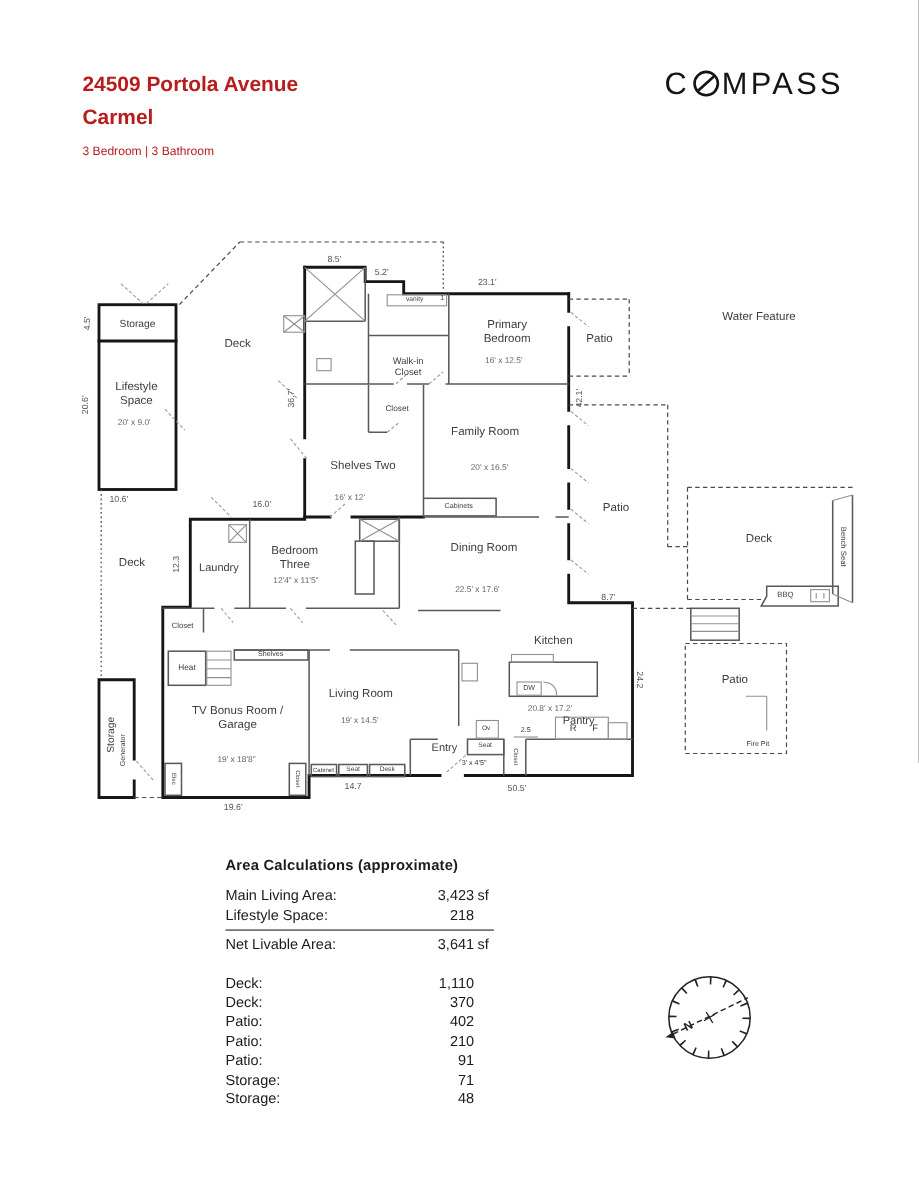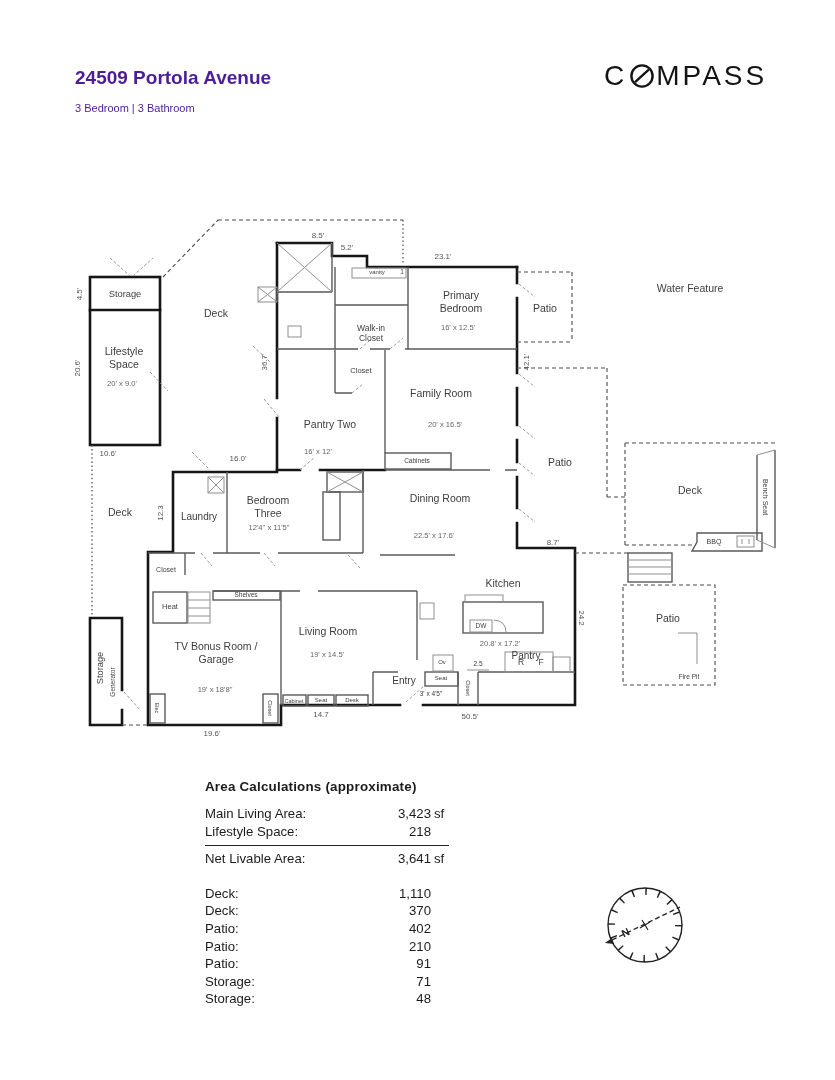--- a/index.html
+++ b/index.html
@@ -11,21 +11,21 @@
       text-align:center;line-height:1.22;white-space:nowrap;}
   .wrap{white-space:normal;}
   .dim{font-size:8px;color:#555;}
   .rdim{font-size:7.6px;color:#666;}
   .v{transform:translate(-50%,-50%) rotate(-90deg);}
   .v2{transform:translate(-50%,-50%) rotate(90deg);}
   .s9{font-size:9.3px;} .s10{font-size:10px;} .s85{font-size:8.5px;}
   .s75{font-size:7.5px;} .s7{font-size:7px;} .s65{font-size:6.5px;}
   .s6{font-size:6px;} .s55{font-size:5.5px;}
   
-  .hdr{position:absolute;left:75px;top:63px;color:#4c1d95;}
+  .hdr{position:absolute;left:75px;top:63px;color:#b91c1c;}
   .hdr .a{font-size:19px;font-weight:bold;line-height:30px;}
   .hdr .b{font-size:11px;line-height:24px;margin-top:3px;}
   .logo{position:absolute;left:604px;top:60px;display:flex;align-items:center;
         font-size:28px;letter-spacing:3px;color:#141414;}
   .logo svg{position:static;margin:0 1px 0 2px;}
   
   .area{position:absolute;left:205px;top:779px;width:244px;font-size:13.2px;color:#1c1c1c;}
   .area .t{font-weight:bold;font-size:13.4px;margin-bottom:11px;letter-spacing:.2px;}
   .row{display:flex;line-height:17.6px;}
   .row .l{flex:1;}
@@ -34,20 +34,21 @@
   .sep{border-top:1.5px solid #222;margin:5px 0 4px;}
   .gap{height:17px;}
 </style>
 </head>
 <body>
 
 <div id="page">
 
   <div class="hdr">
     <div class="a">24509 Portola Avenue</div>
+    <div class="a">Carmel</div>
     <div class="b">3 Bedroom | 3 Bathroom</div>
   </div>
 
   <div class="logo">
     <span>C</span>
     <svg width="26" height="26" viewBox="0 0 26 26">
       <circle cx="13" cy="13" r="10.6" fill="none" stroke="#141414" stroke-width="2.4"></circle>
       <line x1="6.6" y1="18.6" x2="19.2" y2="7.2" stroke="#141414" stroke-width="2.4" stroke-linecap="round"></line>
     </svg>
     <span>MPASS</span>
@@ -172,21 +173,21 @@
   <div class="fl" style="left:545px;top:308px;">Patio</div>
   <div class="fl" style="left:560px;top:462px;">Patio</div>
   <div class="fl" style="left:668px;top:618px;">Patio</div>
   <div class="fl" style="left:690px;top:288px;">Water Feature</div>
   <div class="fl wrap s85" style="left:371px;top:333px;width:50px;">Walk-in Closet</div>
   <div class="fl s6" style="left:377px;top:273px;">vanity</div>
   <div class="fl s65" style="left:402px;top:272px;">1</div>
   <div class="fl s75" style="left:361px;top:371px;">Closet</div>
   <div class="fl" style="left:441px;top:393px;">Family Room</div>
   <div class="fl rdim" style="left:445px;top:425px;">20' x 16.5'</div>
-  <div class="fl wrap" style="left:330px;top:424px;width:62px;">Pantry Two</div>
+  <div class="fl wrap" style="left:330px;top:424px;width:62px;">Shelves Two</div>
   <div class="fl rdim" style="left:318px;top:452px;">16' x 12'</div>
   <div class="fl s65" style="left:417px;top:461px;">Cabinets</div>
   <div class="fl s10" style="left:199px;top:517px;">Laundry</div>
   <div class="fl wrap" style="left:268px;top:507px;width:64px;">Bedroom Three</div>
   <div class="fl rdim" style="left:269px;top:528px;">12'4" x 11'5"</div>
   <div class="fl" style="left:440px;top:498px;">Dining Room</div>
   <div class="fl rdim" style="left:434px;top:536px;">22.5' x 17.6'</div>
   <div class="fl v2 s7" style="left:765px;top:497px;">Bench Seat</div>
   <div class="fl s7" style="left:714px;top:542px;">BBQ</div>
   <div class="fl s65" style="left:689px;top:677px;">Fire Pit</div>
@@ -209,21 +210,21 @@
   <div class="fl s55" style="left:294px;top:701px;">Cabinet</div>
   <div class="fl s6" style="left:321px;top:701px;">Seat</div>
   <div class="fl s6" style="left:352px;top:701px;">Desk</div>
   <div class="fl wrap" style="left:216px;top:653px;width:120px;">TV Bonus Room / Garage</div>
   <div class="fl rdim" style="left:215px;top:690px;">19' x 18'8"</div>
   <div class="fl v s9" style="left:101px;top:668px;">Storage</div>
   <div class="fl v s65" style="left:113px;top:682px;">Generator</div>
   <div class="fl v2 s55" style="left:157px;top:708px;">Elec</div>
   <div class="fl v2 s55" style="left:270px;top:708px;">Closet</div>
 
-  <div class="fl dim" style="left:318px;top:236px;">8.5'</div>
+  <div class="fl dim" style="left:304px;top:236px;">8.5'</div>
   <div class="fl dim" style="left:347px;top:248px;">5.2'</div>
   <div class="fl dim" style="left:443px;top:257px;">23.1'</div>
   <div class="fl dim v" style="left:80px;top:294px;">4.5'</div>
   <div class="fl dim v" style="left:78px;top:368px;">20.6'</div>
   <div class="fl dim v" style="left:265px;top:362px;">36.7'</div>
   <div class="fl dim" style="left:108px;top:454px;text-align:right;">10.6'</div>
   <div class="fl dim" style="left:238px;top:459px;">16.0'</div>
   <div class="fl dim v" style="left:161px;top:513px;">12.3</div>
   <div class="fl dim v" style="left:527px;top:362px;">42.1'</div>
   <div class="fl dim" style="left:553px;top:543px;">8.7'</div>

